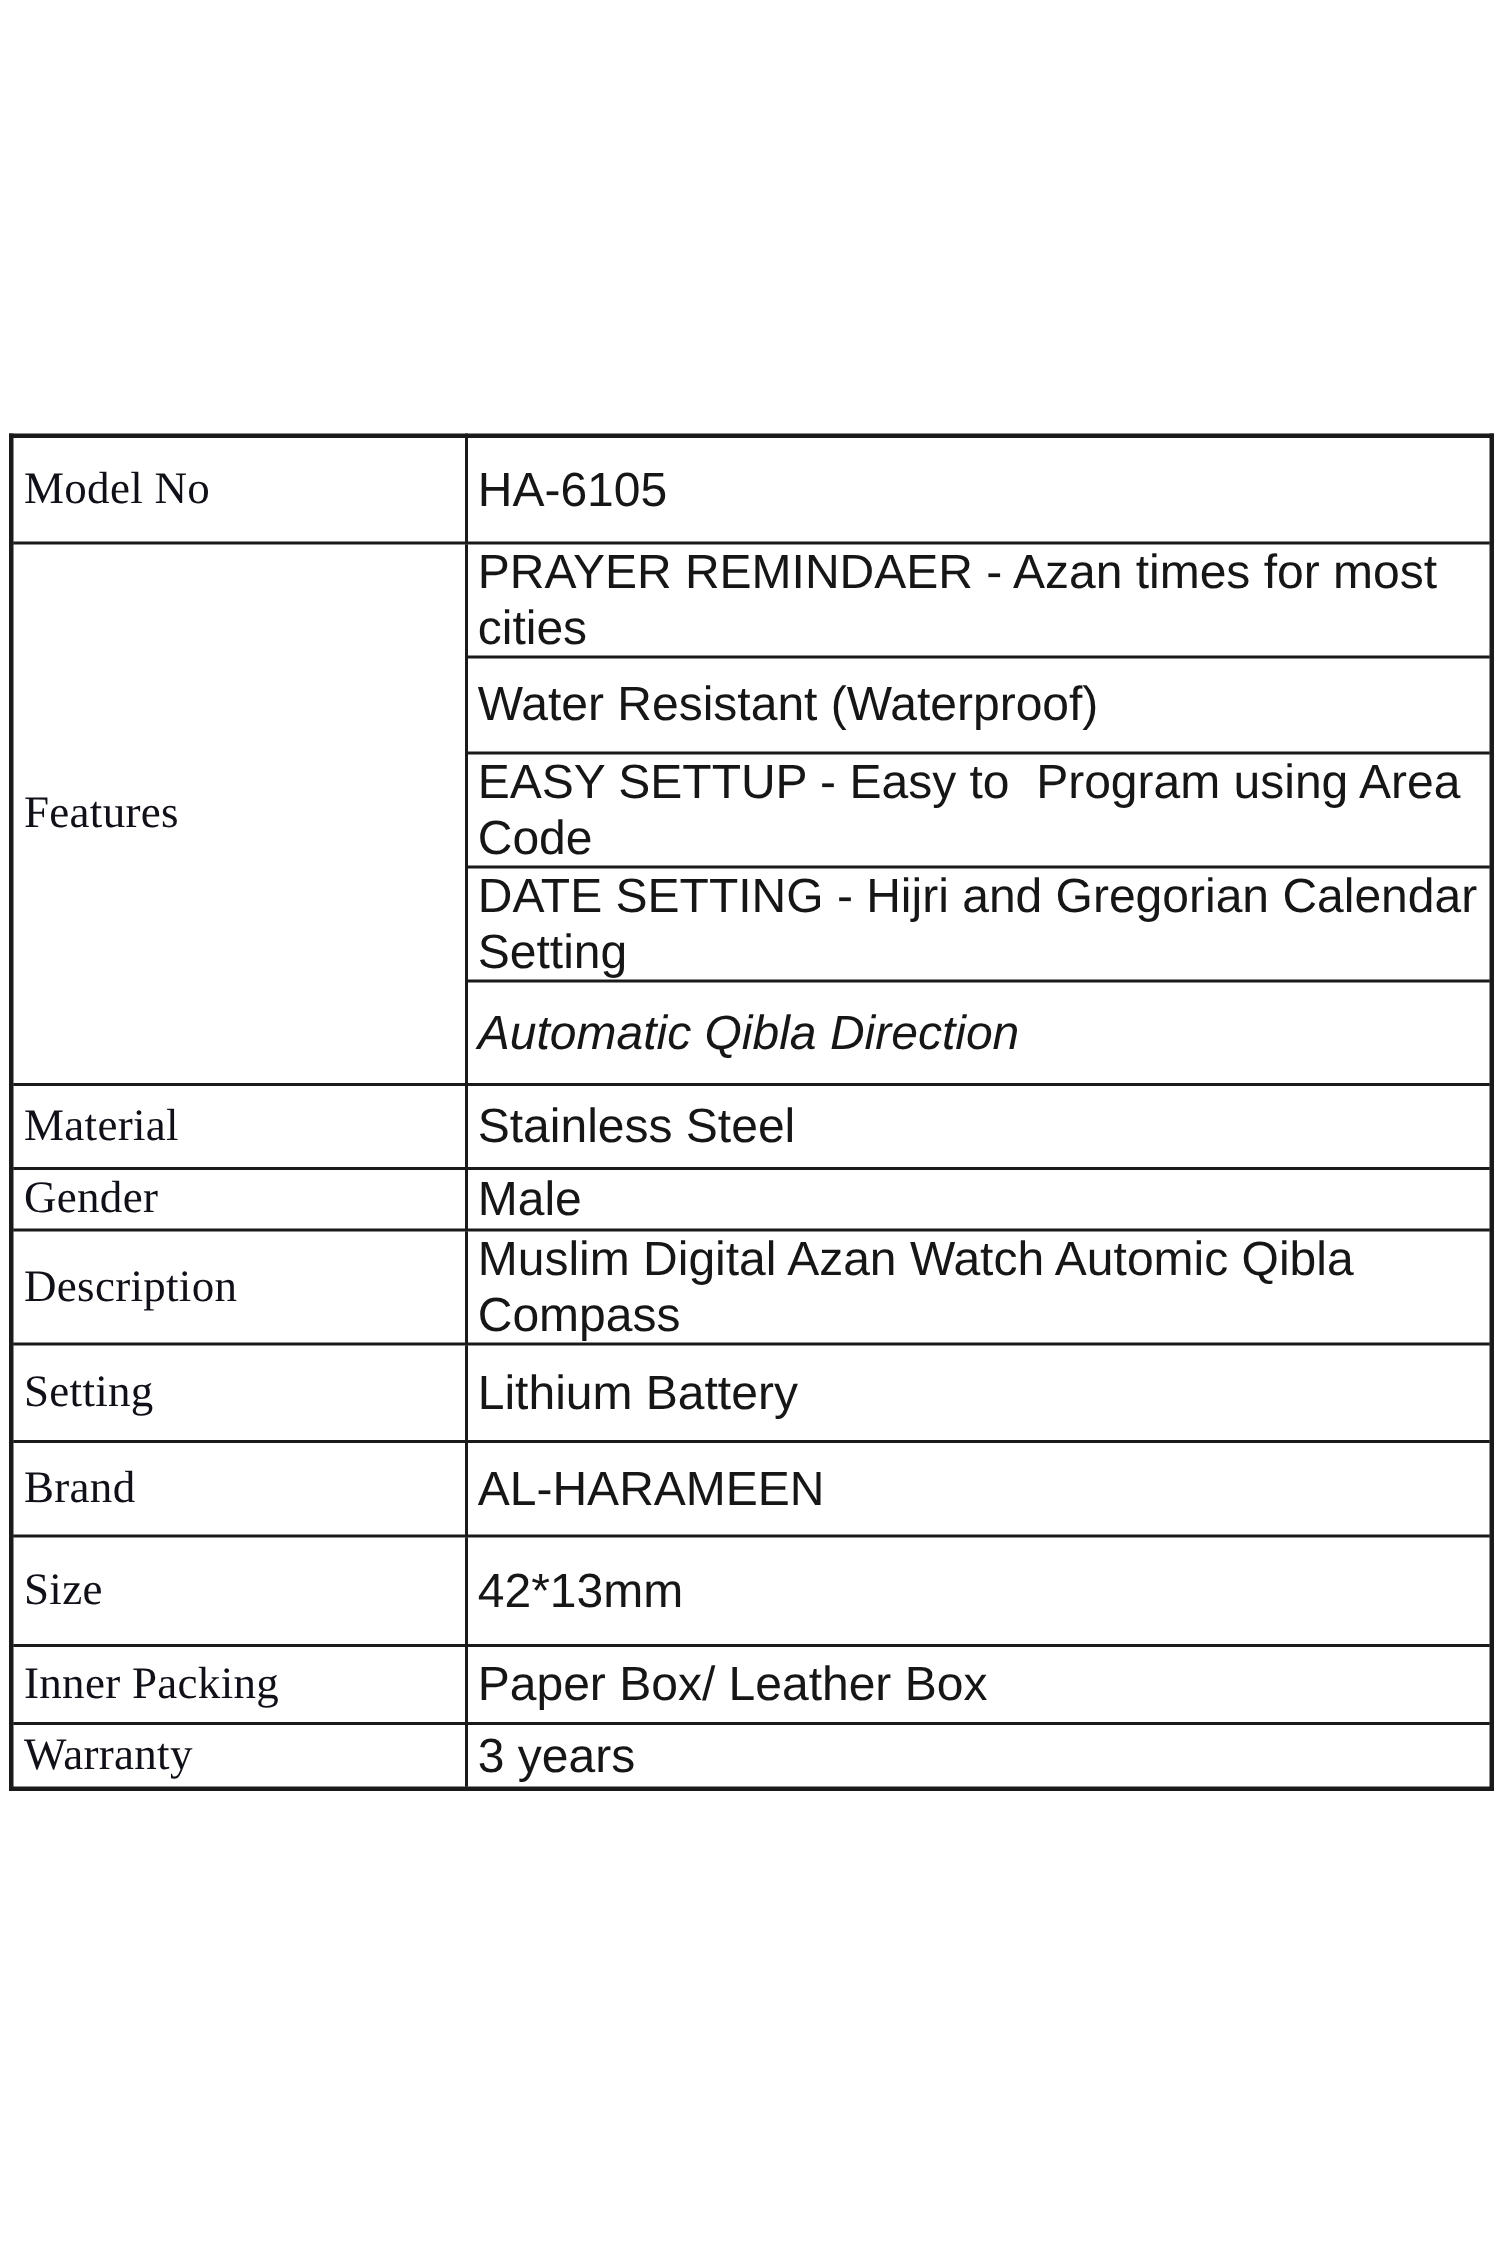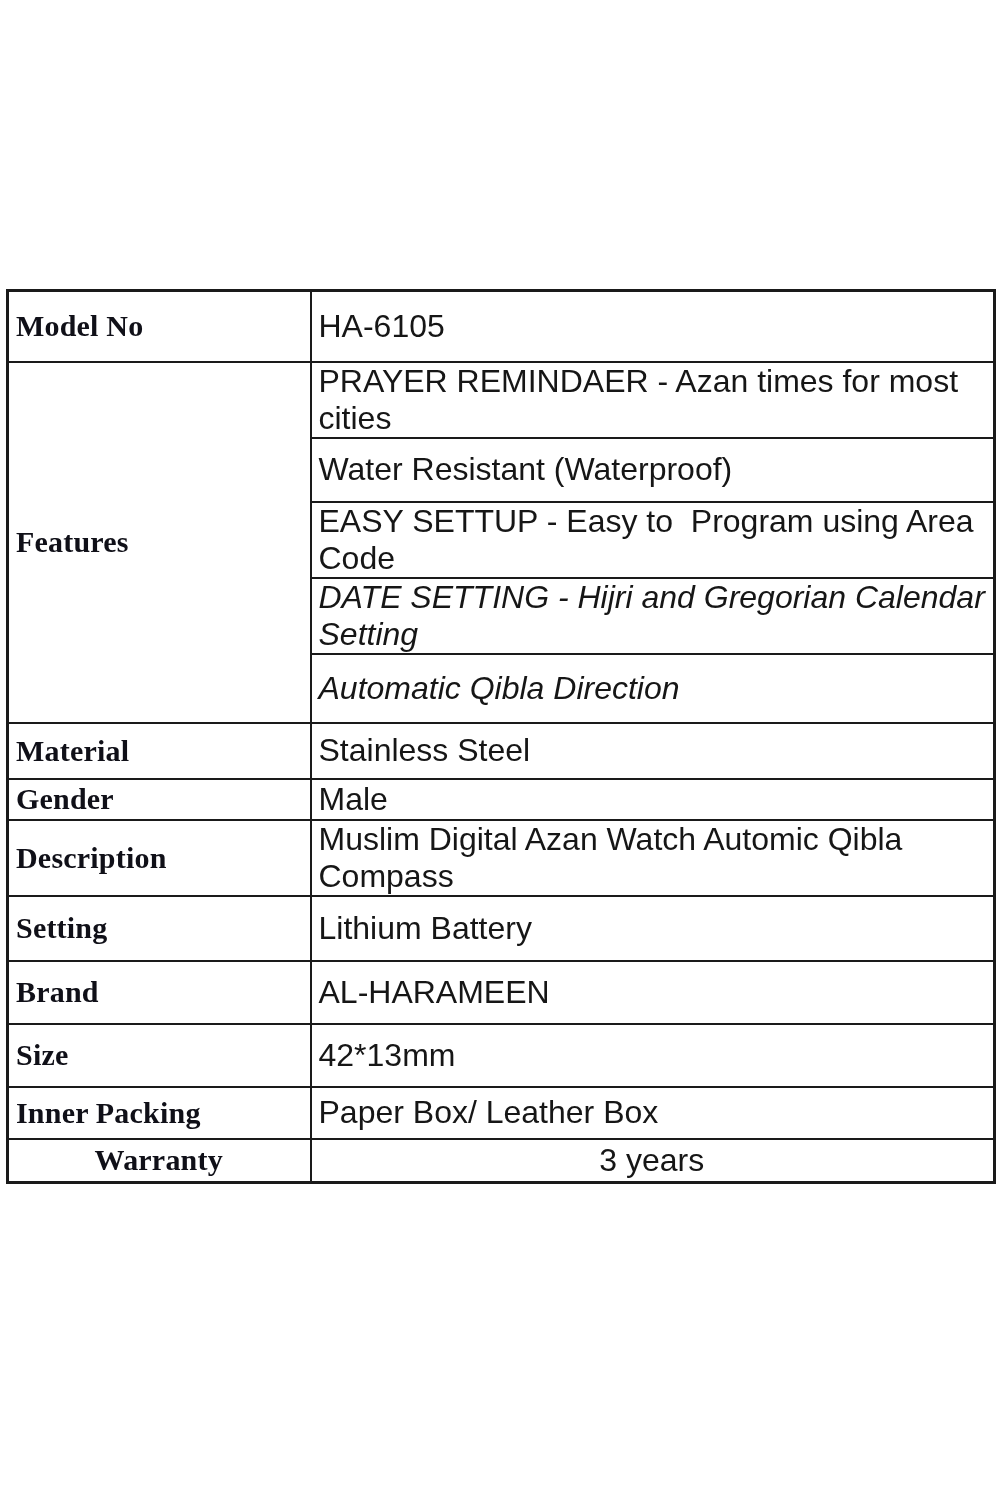--- a/index.html
+++ b/index.html
@@ -28,21 +28,21 @@
   }
   table.spec-table col.col-label { width: 303px; }
   table.spec-table td {
     border: 2px solid #1a1a1a;
     padding: 0 8px 0 7px;
     vertical-align: middle;
     overflow: hidden;
   }
   td.label-cell {
     font-family: "Liberation Serif", serif;
-    font-weight: bold;
+    font-weight: normal;
     font-size: 30px;
     color: #101018;
     letter-spacing: 0.2px;
   }
   td.value-cell {
     font-family: "Liberation Sans", sans-serif;
     font-size: 32px;
     color: #161616;
     white-space: pre-wrap;
   }
@@ -69,21 +69,21 @@
         <tr style="height:69px;">
           <td class="label-cell features-label-cell" rowspan="5">Features</td>
           <td class="value-cell">PRAYER REMINDAER - Azan times for most cities</td>
         </tr>
         <tr style="height:64px;">
           <td class="value-cell">Water Resistant (Waterproof)</td>
         </tr>
         <tr style="height:69px;">
           <td class="value-cell">EASY SETTUP - Easy to  Program using Area Code</td>
         </tr>
-        <tr style="height:70px;font-style:italic;">
+        <tr style="height:70px;">
           <td class="value-cell">DATE SETTING - Hijri and Gregorian Calendar Setting</td>
         </tr>
         <tr style="height:69px;font-style:italic;">
           <td class="value-cell">Automatic Qibla Direction</td>
         </tr>
         <tr style="height:56px;">
           <td class="label-cell">Material</td>
           <td class="value-cell">Stainless Steel</td>
         </tr>
         <tr style="height:41px;">
@@ -95,28 +95,28 @@
           <td class="value-cell">Muslim Digital Azan Watch Automic Qibla Compass</td>
         </tr>
         <tr style="height:65px;">
           <td class="label-cell">Setting</td>
           <td class="value-cell">Lithium Battery</td>
         </tr>
         <tr style="height:63px;">
           <td class="label-cell">Brand</td>
           <td class="value-cell">AL-HARAMEEN</td>
         </tr>
-        <tr style="height:63px;">
+        <tr style="height:73px;">
           <td class="label-cell">Size</td>
           <td class="value-cell">42*13mm</td>
         </tr>
         <tr style="height:52px;">
           <td class="label-cell">Inner Packing</td>
           <td class="value-cell">Paper Box/ Leather Box</td>
         </tr>
-        <tr style="height:44px;text-align:center;">
+        <tr style="height:44px;">
           <td class="label-cell">Warranty</td>
           <td class="value-cell">3 years</td>
         </tr>
       </tbody>
     </table>
   </div>
 </div>
 
 </body></html>

